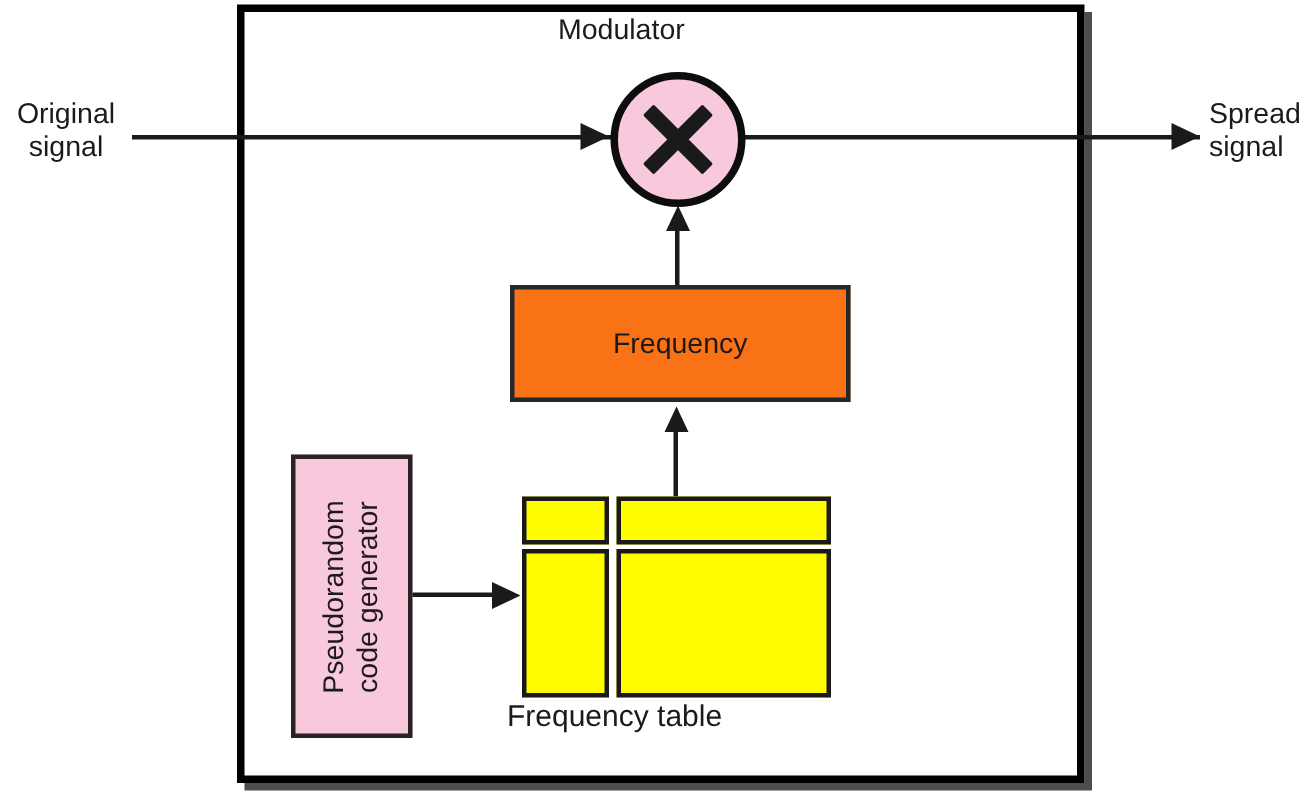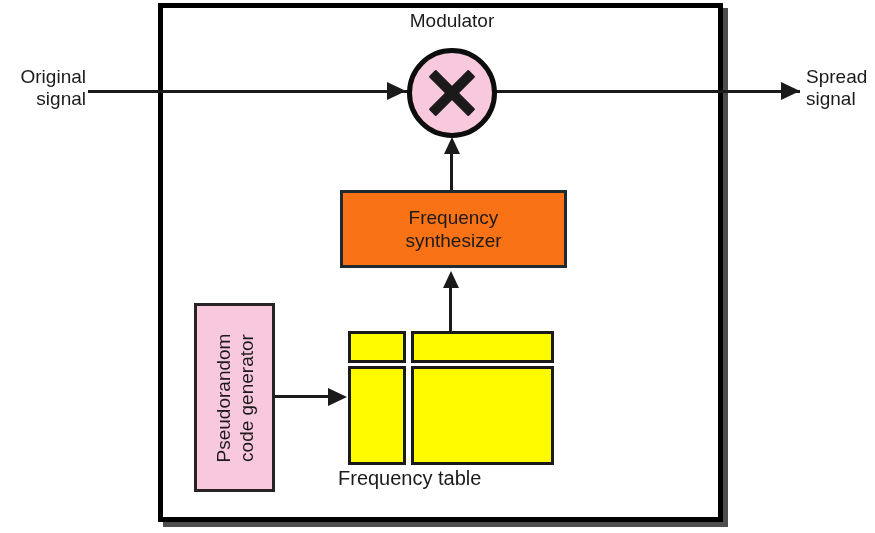--- a/index.html
+++ b/index.html
@@ -65,22 +65,22 @@
     left: 12px; top: 35px;
     width: 56px; height: 10px;
     background: #1a1a1a;
     border-radius: 1px;
   }
   .xbar.a { transform: rotate(45deg); }
   .xbar.b { transform: rotate(-45deg); }
 
   
   .label { font-size: 19px; line-height: 22px; }
-  .modulator-label { left: 372px; top: 10px; width: 160px; text-align: center; }
-  .original-label  { left: 2px;  top: 66px; width: 84px; text-align: right; }
+  .modulator-label { left: 372px; top: 10px; width: 160px; }
+  .original-label  { left: 2px;  top: 66px; width: 84px; text-align: center; }
   .spread-label    { left: 806px; top: 66px; width: 72px; text-align: left; }
   .freq-table-label{ left: 338px; top: 467px; width: 230px; text-align: left; font-size: 20px; }
   .two-line span { display: block; }
 
   
   .syn-box {
     left: 340px; top: 190px;
     width: 227px; height: 78px;
     box-sizing: border-box;
     border: 3px solid #1f2a2e;
@@ -140,21 +140,20 @@
     <div class="xbar a"></div>
     <div class="xbar b"></div>
   </div>
 
   <div class="abs line-syn-mod"></div>
   <div class="abs ah-up ah-to-mod"></div>
 
   <div class="abs syn-box" style="background-color: #f97316;">
     <div class="two-line">
       <span>Frequency</span>
-      <span>synthesizer</span>
     </div>
   </div>
 
   <div class="abs line-table-syn"></div>
   <div class="abs ah-up ah-to-syn"></div>
 
   <div class="abs gen-box" style="background-color: rgb(248, 200, 220);">
     <div class="gen-text two-line">
       <span>Pseudorandom</span>
       <span>code generator</span>

